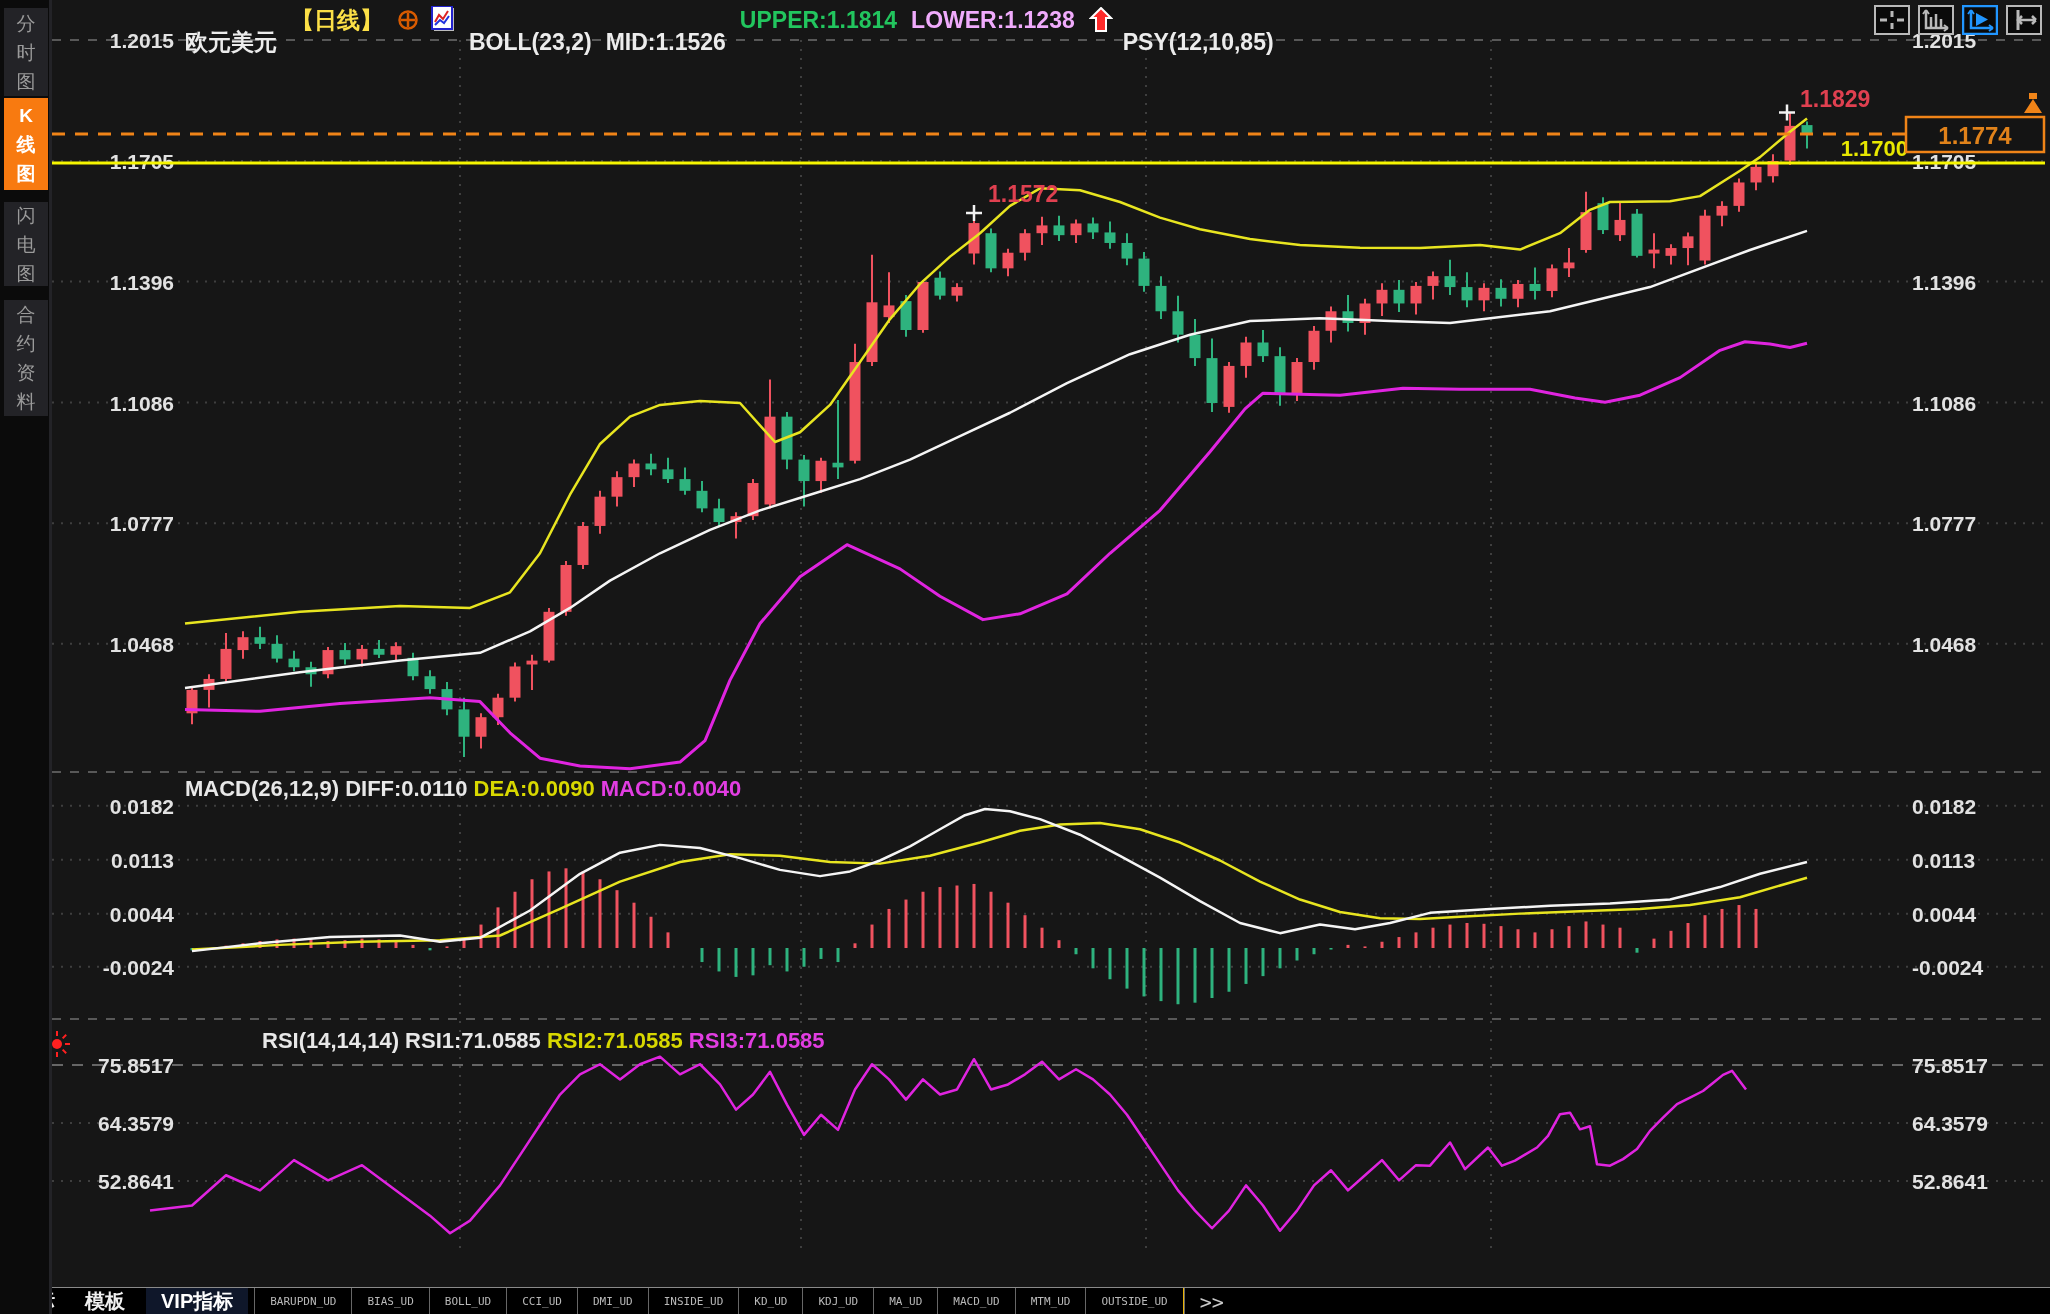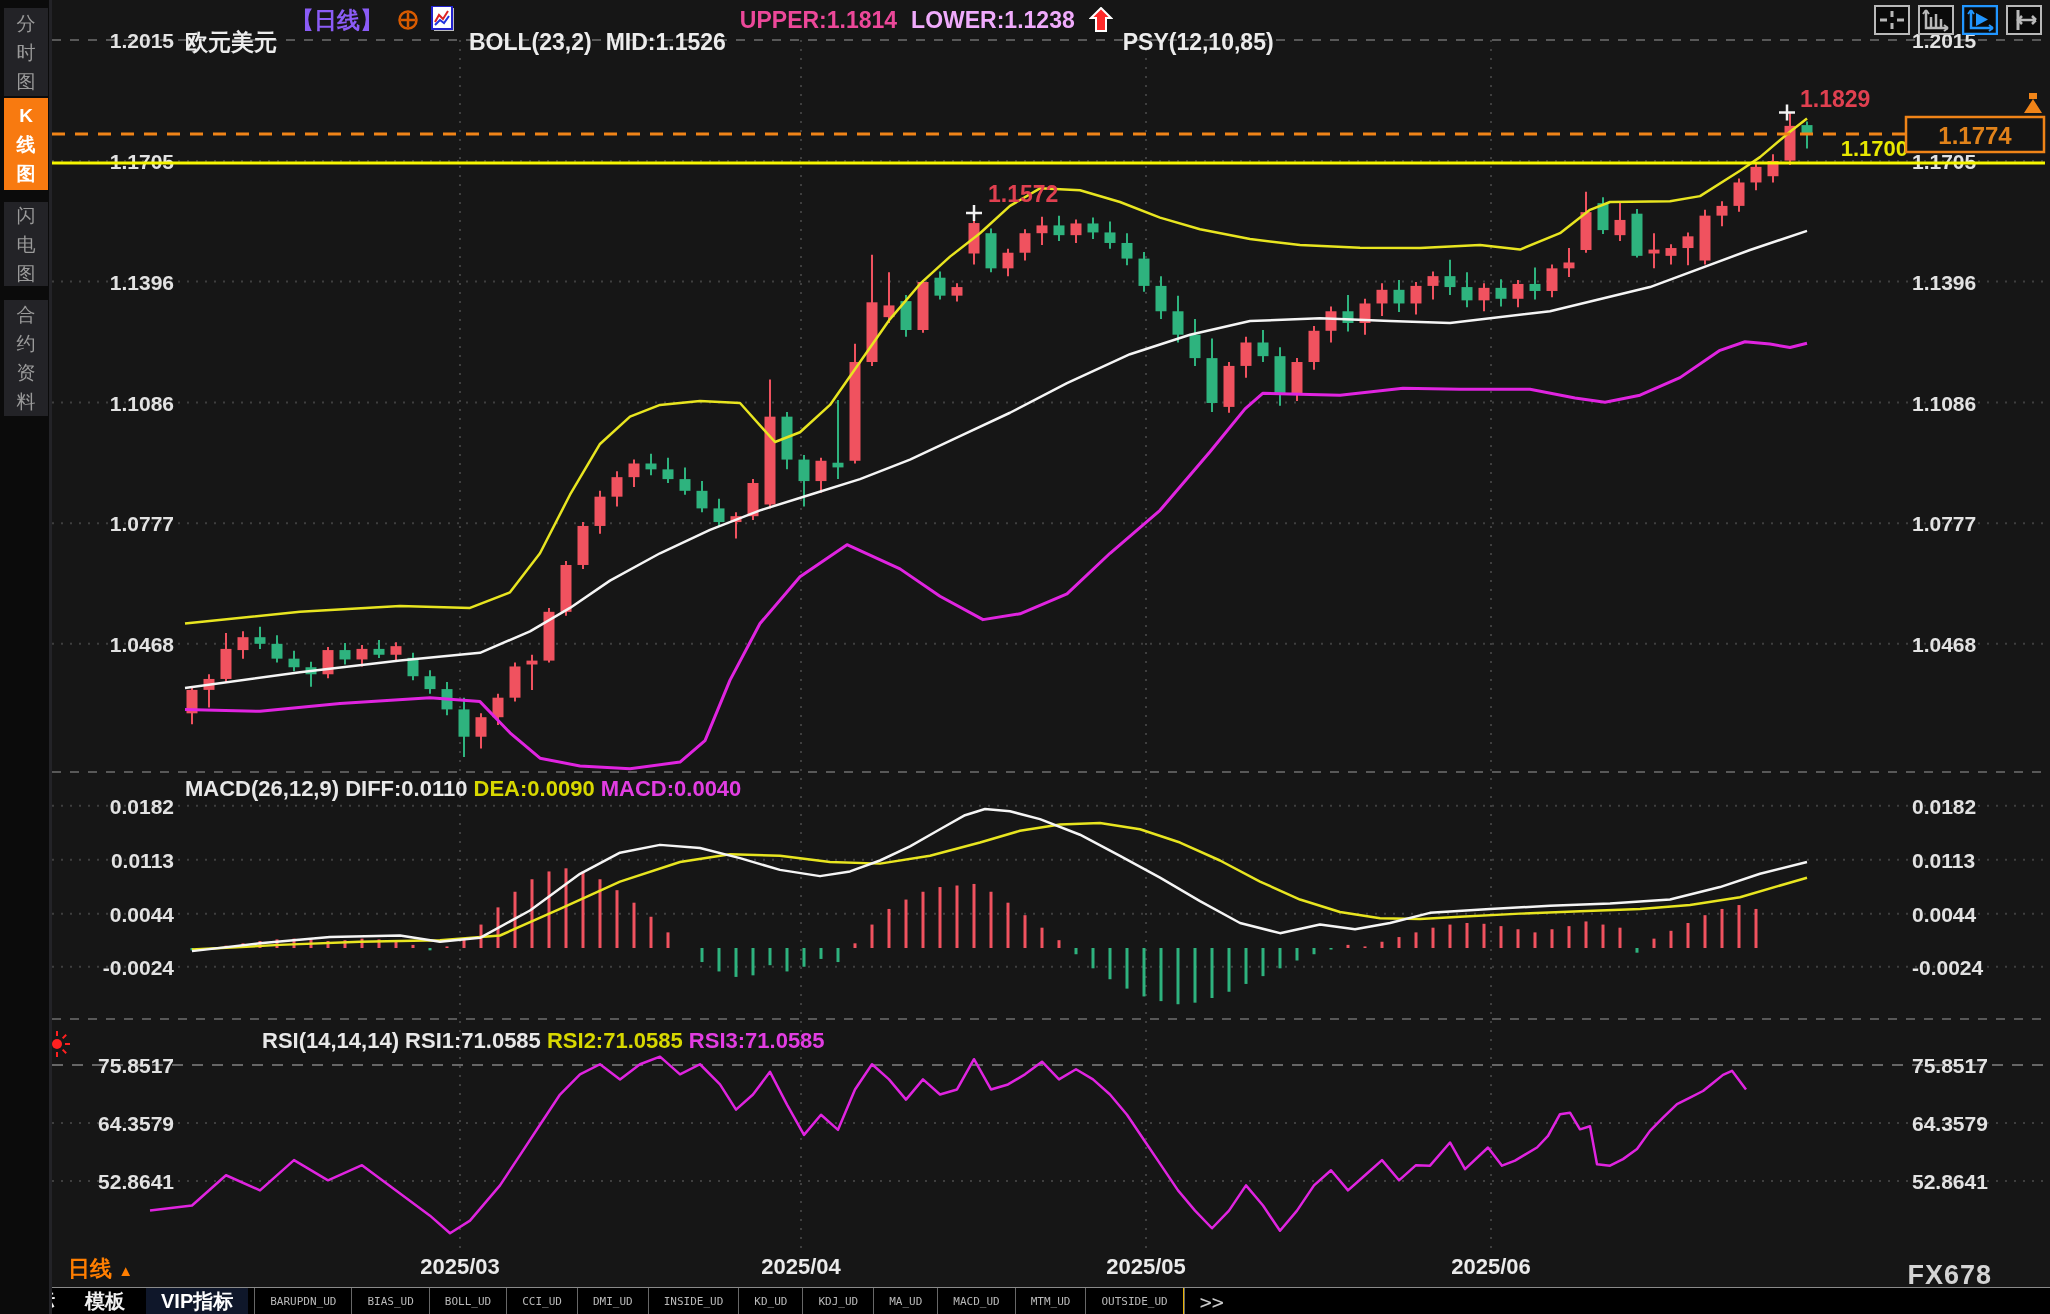--- a/index.html
+++ b/index.html
@@ -10,21 +10,21 @@
   #sidebar .rail{position:absolute;left:49px;top:0;width:3px;height:1314px;background:#232327;}
   .side-item{position:absolute;left:4px;width:44px;background:#232327;color:#9a9a9a;
              display:flex;flex-direction:column;align-items:center;justify-content:center;
              cursor:pointer;}
   .side-item div{font-size:19px;line-height:29px;}
   .side-item.active{background:#f87a10;color:#ffffff;font-weight:bold;}
   
   #hdr{position:absolute;left:185px;top:2px;height:36px;display:flex;align-items:center;
        z-index:20;font-weight:600;font-size:23px;white-space:nowrap;}
   #hdr .sp{margin-right:14px;}
-  .c-white{color:#ececec;margin-top:44px;} .c-orange{color:#8b5cf6;text-align:right;} .c-yellow{color:#ec4899;}
+  .c-white{color:#ececec;margin-top:44px;} .c-orange{color:#fde047;text-align:right;} .c-yellow{color:#22c55e;}
   .c-mag{color:#f0abfc;}
   #hdr svg{margin-right:12px;}
   
   #tools{position:absolute;right:8px;top:5px;display:flex;gap:8px;z-index:20;}
   .tool{width:36px;height:30px;cursor:pointer;}
   
   #chart{position:absolute;left:0;top:0;z-index:5;}
   
   #axisrow{position:absolute;left:0;top:1250px;width:2050px;height:36px;z-index:20;}
   #axisrow .date{position:absolute;top:4px;font-size:22px;font-weight:bold;color:#eaeaea;transform:translateX(-50%);}
@@ -473,30 +473,20 @@
       <path d="M14 8 L26 14.5 L14 21 Z" fill="#2196ff"></path>
       <path d="M9 5 L6 9 M9 5 L12 9 M31 23 L27 20 M31 23 L27 26" stroke="#2196ff" stroke-width="2"></path>
     </svg>
     <svg class="tool" viewBox="0 0 36 30">
       <rect x="1" y="1" width="34" height="28" fill="#0a0a0a" stroke="#b9b9b9" stroke-width="2"></rect>
       <path d="M12 5 V25" stroke="#b9b9b9" stroke-width="3"></path>
       <path d="M12 15 H30 M30 15 L26 11 M30 15 L26 19 M16 11 L12 15 L16 19" stroke="#b9b9b9" stroke-width="2.5" fill="none"></path>
     </svg>
   </div>
 
-  <div id="axisrow">
-    <span id="period">
-      <span>日线</span> <span class="tri">▲</span>
-    </span>
-    <span id="wm">FX678</span>
-  <span class="date" style="left: 460px;">2025/03</span>
-      <span class="date" style="left: 801px;">2025/04</span>
-      <span class="date" style="left: 1146px;">2025/05</span>
-      <span class="date" style="left: 1491px;">2025/06</span>
-    </div>
 
   <nav id="tabbar">
       <div class="tab">指标</div>
       <div class="tab">模板</div>
       <div class="tab vip">VIP指标</div>
       <div class="tab ud">BARUPDN_UD</div>
       <div class="tab ud">BIAS_UD</div>
       <div class="tab ud">BOLL_UD</div>
       <div class="tab ud">CCI_UD</div>
       <div class="tab ud">DMI_UD</div>

